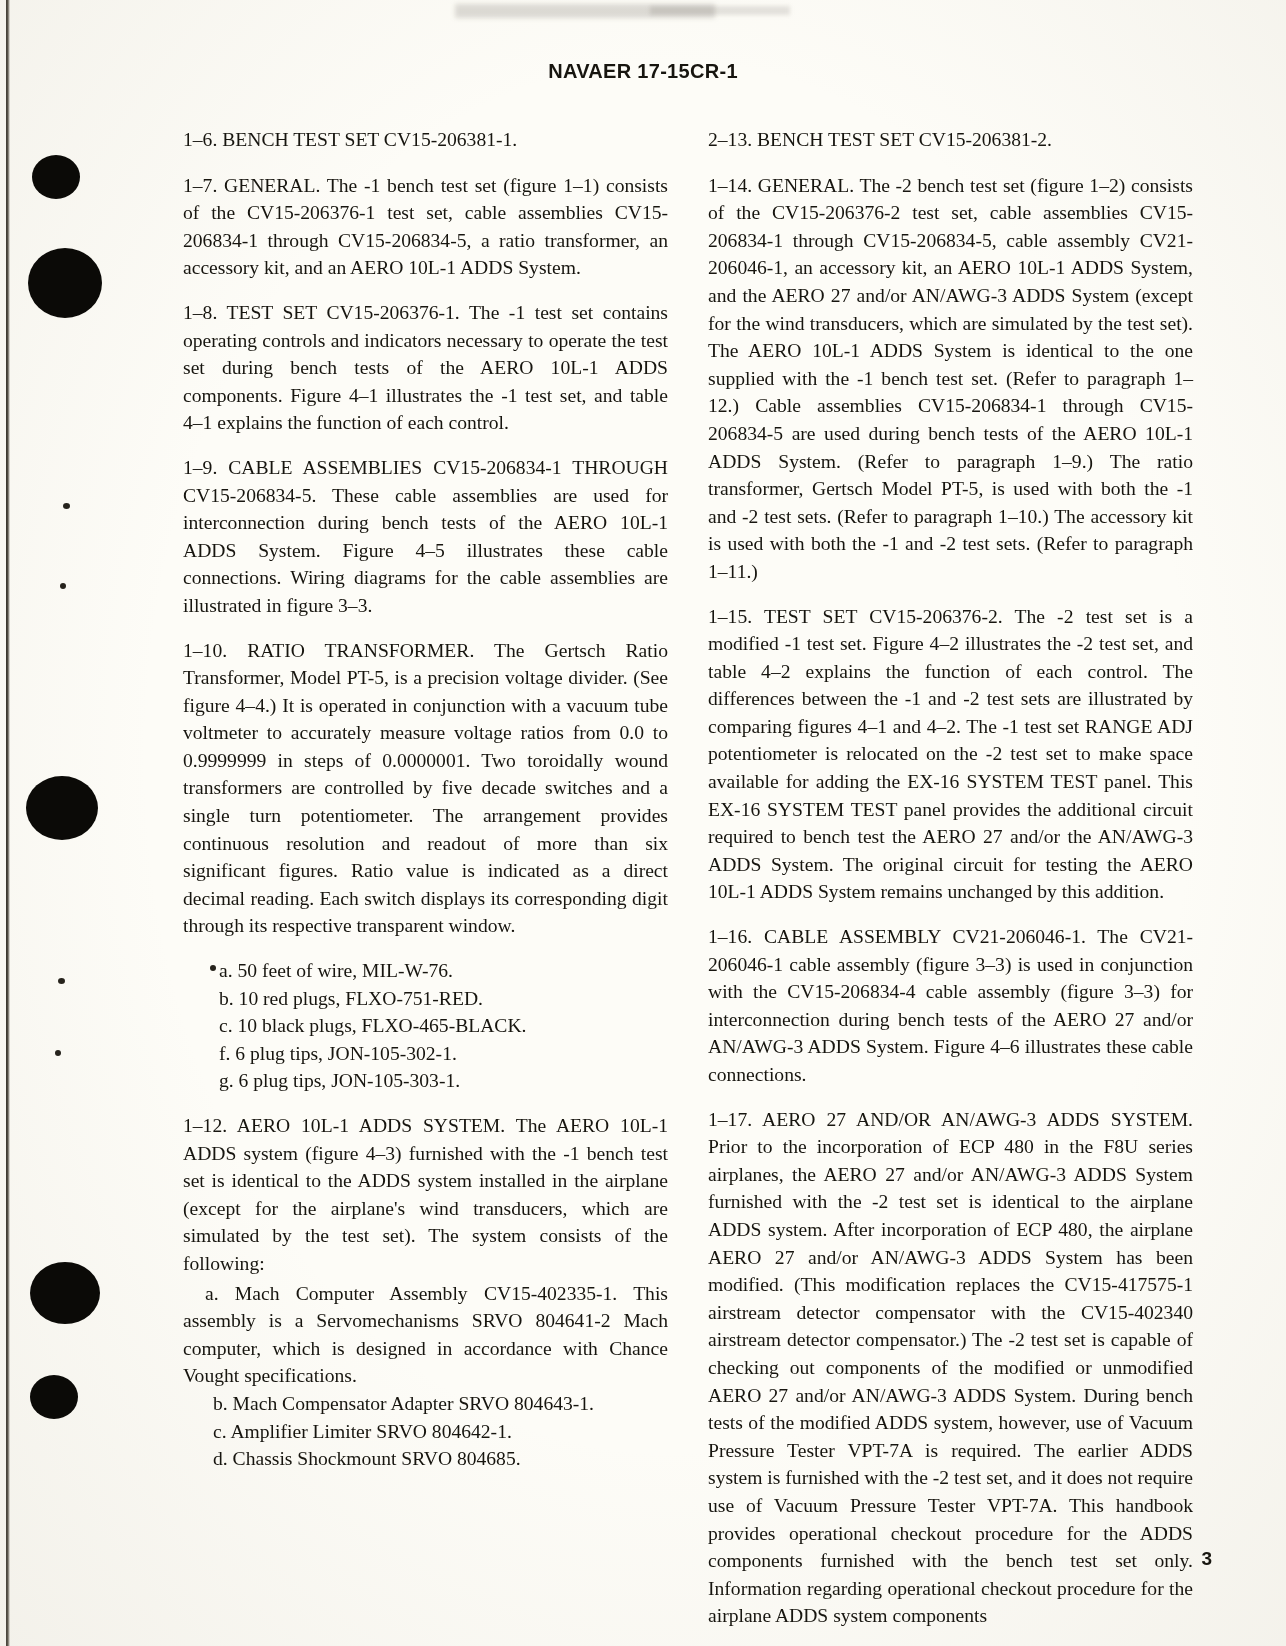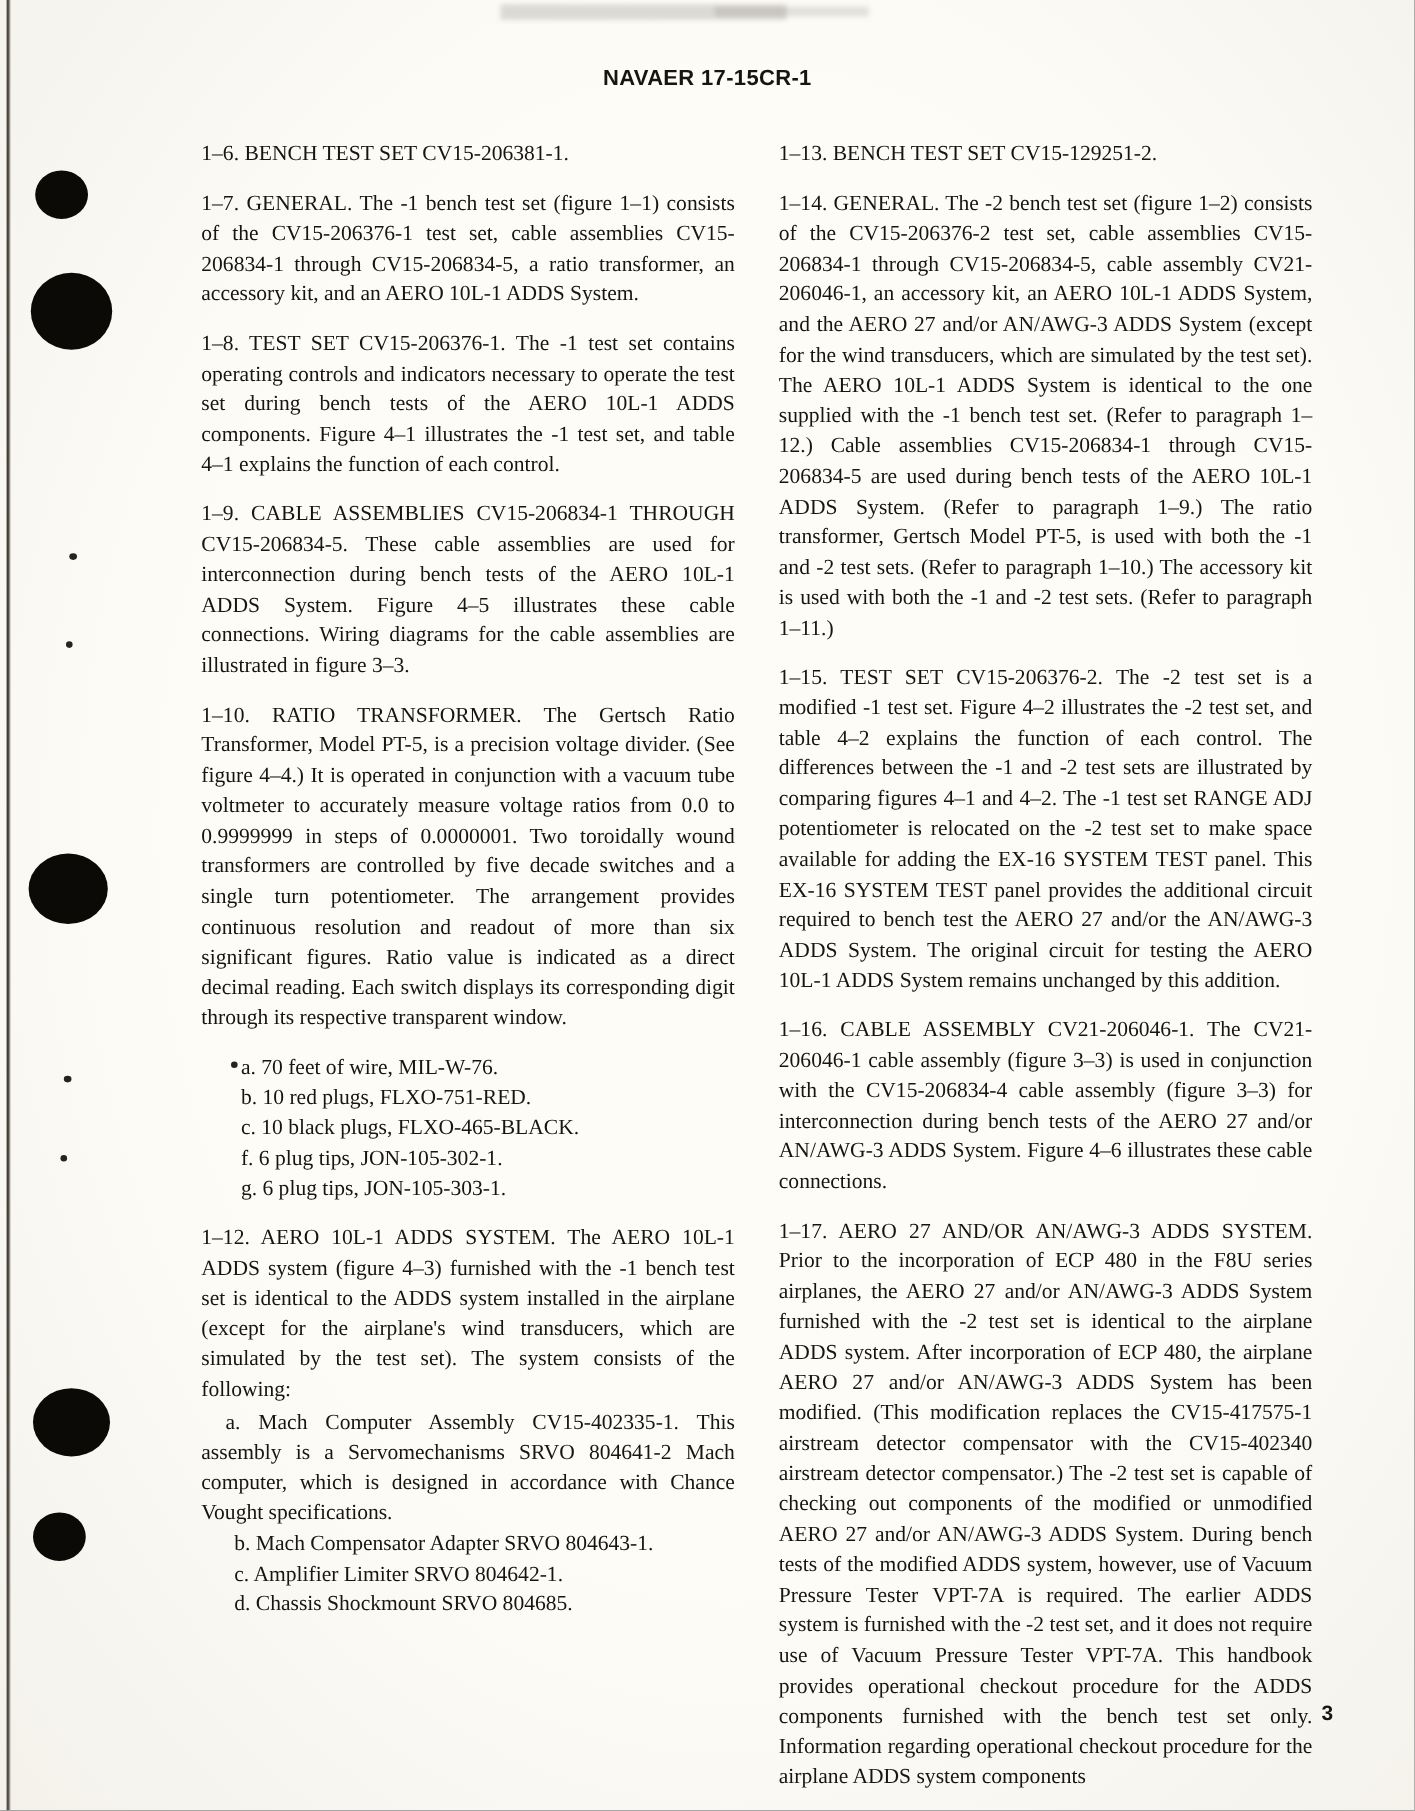--- a/index.html
+++ b/index.html
@@ -171,37 +171,37 @@
 
   <div class="body-cols">
 
     <div class="col">
       <p class="para heading-para">1–6. BENCH TEST SET CV15-206381-1.</p>
       <p class="para">1–7. GENERAL. The -1 bench test set (figure 1–1) consists of the CV15-206376-1 test set, cable assemblies CV15-206834-1 through CV15-206834-5, a ratio transformer, an accessory kit, and an AERO 10L-1 ADDS System.</p>
       <p class="para">1–8. TEST SET CV15-206376-1. The -1 test set contains operating controls and indicators necessary to operate the test set during bench tests of the AERO 10L-1 ADDS components. Figure 4–1 illustrates the -1 test set, and table 4–1 explains the function of each control.</p>
       <p class="para">1–9. CABLE ASSEMBLIES CV15-206834-1 THROUGH CV15-206834-5. These cable assemblies are used for interconnection during bench tests of the AERO 10L-1 ADDS System. Figure 4–5 illustrates these cable connections. Wiring diagrams for the cable assemblies are illustrated in figure 3–3.</p>
       <p class="para">1–10. RATIO TRANSFORMER. The Gertsch Ratio Transformer, Model PT-5, is a precision voltage divider. (See figure 4–4.) It is operated in conjunction with a vacuum tube voltmeter to accurately measure voltage ratios from 0.0 to 0.9999999 in steps of 0.0000001. Two toroidally wound transformers are controlled by five decade switches and a single turn potentiometer. The arrangement provides continuous resolution and readout of more than six significant figures. Ratio value is indicated as a direct decimal reading. Each switch displays its corresponding digit through its respective transparent window.</p>
       <ul class="kit-list">
-          <li class="tight">a. 70 feet of wire, MIL-W-76.</li>
+          <li class="tight">a. 50 feet of wire, MIL-W-76.</li>
           <li class="tight">b. 10 red plugs, FLXO-751-RED.</li>
           <li class="tight">c. 10 black plugs, FLXO-465-BLACK.</li>
           <li class="tight">f. 6 plug tips, JON-105-302-1.</li>
           <li class="tight">g. 6 plug tips, JON-105-303-1.</li>
         </ul>
       <p class="para" style="margin-bottom:2px">1–12. AERO 10L-1 ADDS SYSTEM. The AERO 10L-1 ADDS system (figure 4–3) furnished with the -1 bench test set is identical to the ADDS system installed in the airplane (except for the airplane's wind transducers, which are simulated by the test set). The system consists of the following:</p>
       <ul class="sys-list">
           <li>a. Mach Computer Assembly CV15-402335-1. This assembly is a Servomechanisms SRVO 804641-2 Mach computer, which is designed in accordance with Chance Vought specifications.</li>
           <li class="tight">b. Mach Compensator Adapter SRVO 804643-1.</li>
           <li class="tight">c. Amplifier Limiter SRVO 804642-1.</li>
           <li class="tight">d. Chassis Shockmount SRVO 804685.</li>
         </ul>
     </div>
 
     <div class="col">
-      <p class="para heading-para">1–13. BENCH TEST SET CV15-129251-2.</p>
+      <p class="para heading-para">2–13. BENCH TEST SET CV15-206381-2.</p>
       <p class="para">1–14. GENERAL. The -2 bench test set (figure 1–2) consists of the CV15-206376-2 test set, cable assemblies CV15-206834-1 through CV15-206834-5, cable assembly CV21-206046-1, an accessory kit, an AERO 10L-1 ADDS System, and the AERO 27 and/or AN/AWG-3 ADDS System (except for the wind transducers, which are simulated by the test set). The AERO 10L-1 ADDS System is identical to the one supplied with the -1 bench test set. (Refer to paragraph 1–12.) Cable assemblies CV15-206834-1 through CV15-206834-5 are used during bench tests of the AERO 10L-1 ADDS System. (Refer to paragraph 1–9.) The ratio transformer, Gertsch Model PT-5, is used with both the -1 and -2 test sets. (Refer to paragraph 1–10.) The accessory kit is used with both the -1 and -2 test sets. (Refer to paragraph 1–11.)</p>
       <p class="para">1–15. TEST SET CV15-206376-2. The -2 test set is a modified -1 test set. Figure 4–2 illustrates the -2 test set, and table 4–2 explains the function of each control. The differences between the -1 and -2 test sets are illustrated by comparing figures 4–1 and 4–2. The -1 test set RANGE ADJ potentiometer is relocated on the -2 test set to make space available for adding the EX-16 SYSTEM TEST panel. This EX-16 SYSTEM TEST panel provides the additional circuit required to bench test the AERO 27 and/or the AN/AWG-3 ADDS System. The original circuit for testing the AERO 10L-1 ADDS System remains unchanged by this addition.</p>
       <p class="para">1–16. CABLE ASSEMBLY CV21-206046-1. The CV21-206046-1 cable assembly (figure 3–3) is used in conjunction with the CV15-206834-4 cable assembly (figure 3–3) for interconnection during bench tests of the AERO 27 and/or AN/AWG-3 ADDS System. Figure 4–6 illustrates these cable connections.</p>
       <p class="para">1–17. AERO 27 AND/OR AN/AWG-3 ADDS SYSTEM. Prior to the incorporation of ECP 480 in the F8U series airplanes, the AERO 27 and/or AN/AWG-3 ADDS System furnished with the -2 test set is identical to the airplane ADDS system. After incorporation of ECP 480, the airplane AERO 27 and/or AN/AWG-3 ADDS System has been modified. (This modification replaces the CV15-417575-1 airstream detector compensator with the CV15-402340 airstream detector compensator.) The -2 test set is capable of checking out components of the modified or unmodified AERO 27 and/or AN/AWG-3 ADDS System. During bench tests of the modified ADDS system, however, use of Vacuum Pressure Tester VPT-7A is required. The earlier ADDS system is furnished with the -2 test set, and it does not require use of Vacuum Pressure Tester VPT-7A. This handbook provides operational checkout procedure for the ADDS components furnished with the bench test set only. Information regarding operational checkout procedure for the airplane ADDS system components</p>
     </div>
 
   </div>
 
   <div class="folio">3</div>
 

